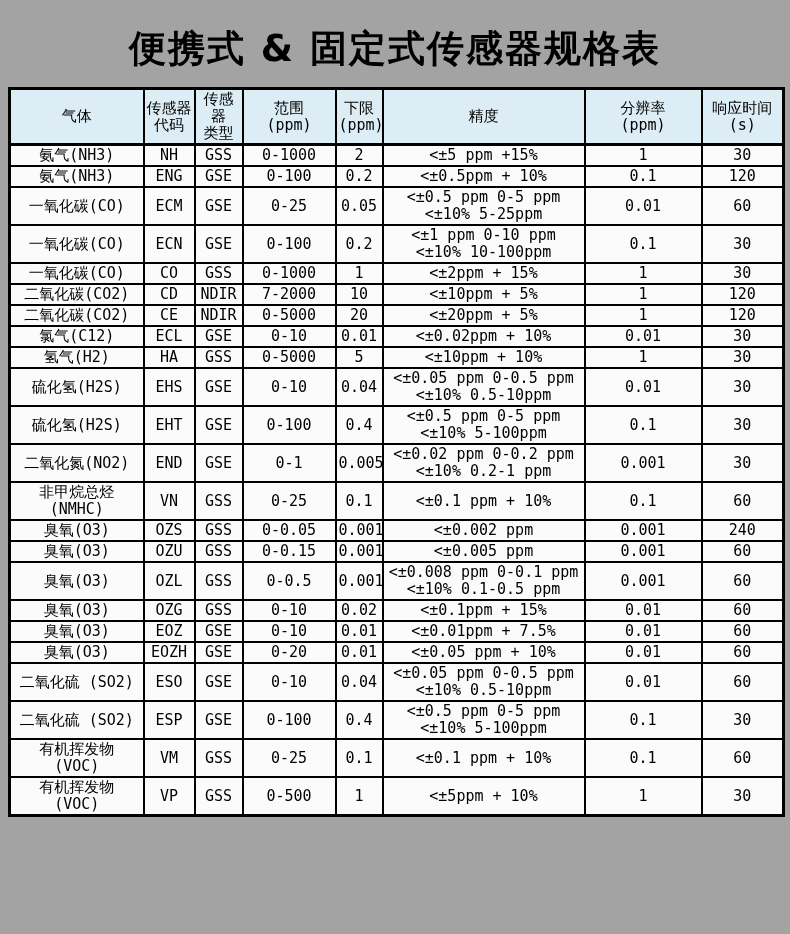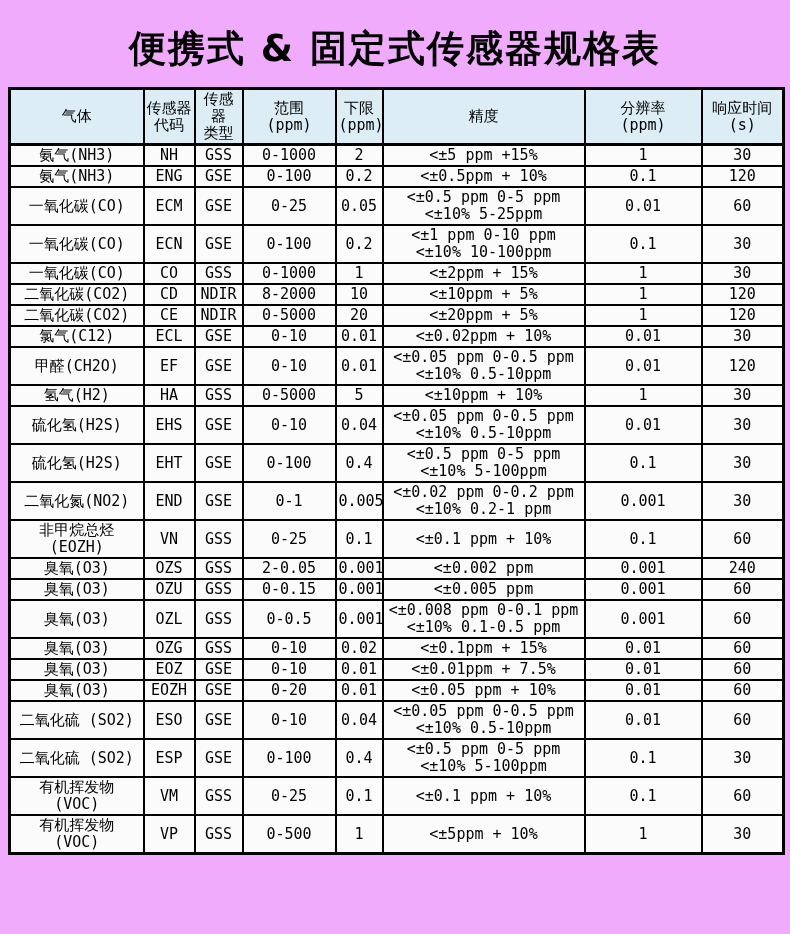--- a/index.html
+++ b/index.html
@@ -7,21 +7,21 @@
     padding: 0;
     background: #ffffff;
     width: 790px;
     height: 934px;
     overflow: hidden;
     font-family: "DejaVu Sans", sans-serif;
   }
   .page {
     width: 790px;
     height: 934px;
-    background: #f0abfc;
+    background: #a3a3a3;
   }
   .title {
     text-align: center;
     font-weight: bold;
     font-size: 37px;
     letter-spacing: 2px;
     color: #000000;
     margin: 0;
     padding-top: 24px;
     padding-bottom: 13px;
@@ -140,21 +140,21 @@
           <td>0-1000</td>
           <td>1</td>
           <td>&lt;±2ppm + 15%</td>
           <td>1</td>
           <td>30</td>
         </tr>
         <tr>
           <td>二氧化碳(CO2)</td>
           <td>CD</td>
           <td>NDIR</td>
-          <td>8-2000</td>
+          <td>7-2000</td>
           <td>10</td>
           <td>&lt;±10ppm + 5%</td>
           <td>1</td>
           <td>120</td>
         </tr>
         <tr>
           <td>二氧化碳(CO2)</td>
           <td>CE</td>
           <td>NDIR</td>
           <td>0-5000</td>
@@ -167,31 +167,20 @@
           <td>氯气(C12)</td>
           <td>ECL</td>
           <td>GSE</td>
           <td>0-10</td>
           <td>0.01</td>
           <td>&lt;±0.02ppm + 10%</td>
           <td>0.01</td>
           <td>30</td>
         </tr>
         <tr>
-          <td>甲醛(CH2O)</td>
-          <td>EF</td>
-          <td>GSE</td>
-          <td>0-10</td>
-          <td>0.01</td>
-          <td>&lt;±0.05 ppm 0-0.5 ppm
-&lt;±10% 0.5-10ppm</td>
-          <td>0.01</td>
-          <td>120</td>
-        </tr>
-        <tr>
           <td>氢气(H2)</td>
           <td>HA</td>
           <td>GSS</td>
           <td>0-5000</td>
           <td>5</td>
           <td>&lt;±10ppm + 10%</td>
           <td>1</td>
           <td>30</td>
         </tr>
         <tr>
@@ -221,34 +210,34 @@
           <td>END</td>
           <td>GSE</td>
           <td>0-1</td>
           <td>0.005</td>
           <td>&lt;±0.02 ppm 0-0.2 ppm
 &lt;±10% 0.2-1 ppm</td>
           <td>0.001</td>
           <td>30</td>
         </tr>
         <tr>
-          <td>非甲烷总烃(EOZH)</td>
+          <td>非甲烷总烃(NMHC)</td>
           <td>VN</td>
           <td>GSS</td>
           <td>0-25</td>
           <td>0.1</td>
           <td>&lt;±0.1 ppm + 10%</td>
           <td>0.1</td>
           <td>60</td>
         </tr>
         <tr>
           <td>臭氧(O3)</td>
           <td>OZS</td>
           <td>GSS</td>
-          <td>2-0.05</td>
+          <td>0-0.05</td>
           <td>0.001</td>
           <td>&lt;±0.002 ppm</td>
           <td>0.001</td>
           <td>240</td>
         </tr>
         <tr>
           <td>臭氧(O3)</td>
           <td>OZU</td>
           <td>GSS</td>
           <td>0-0.15</td>

